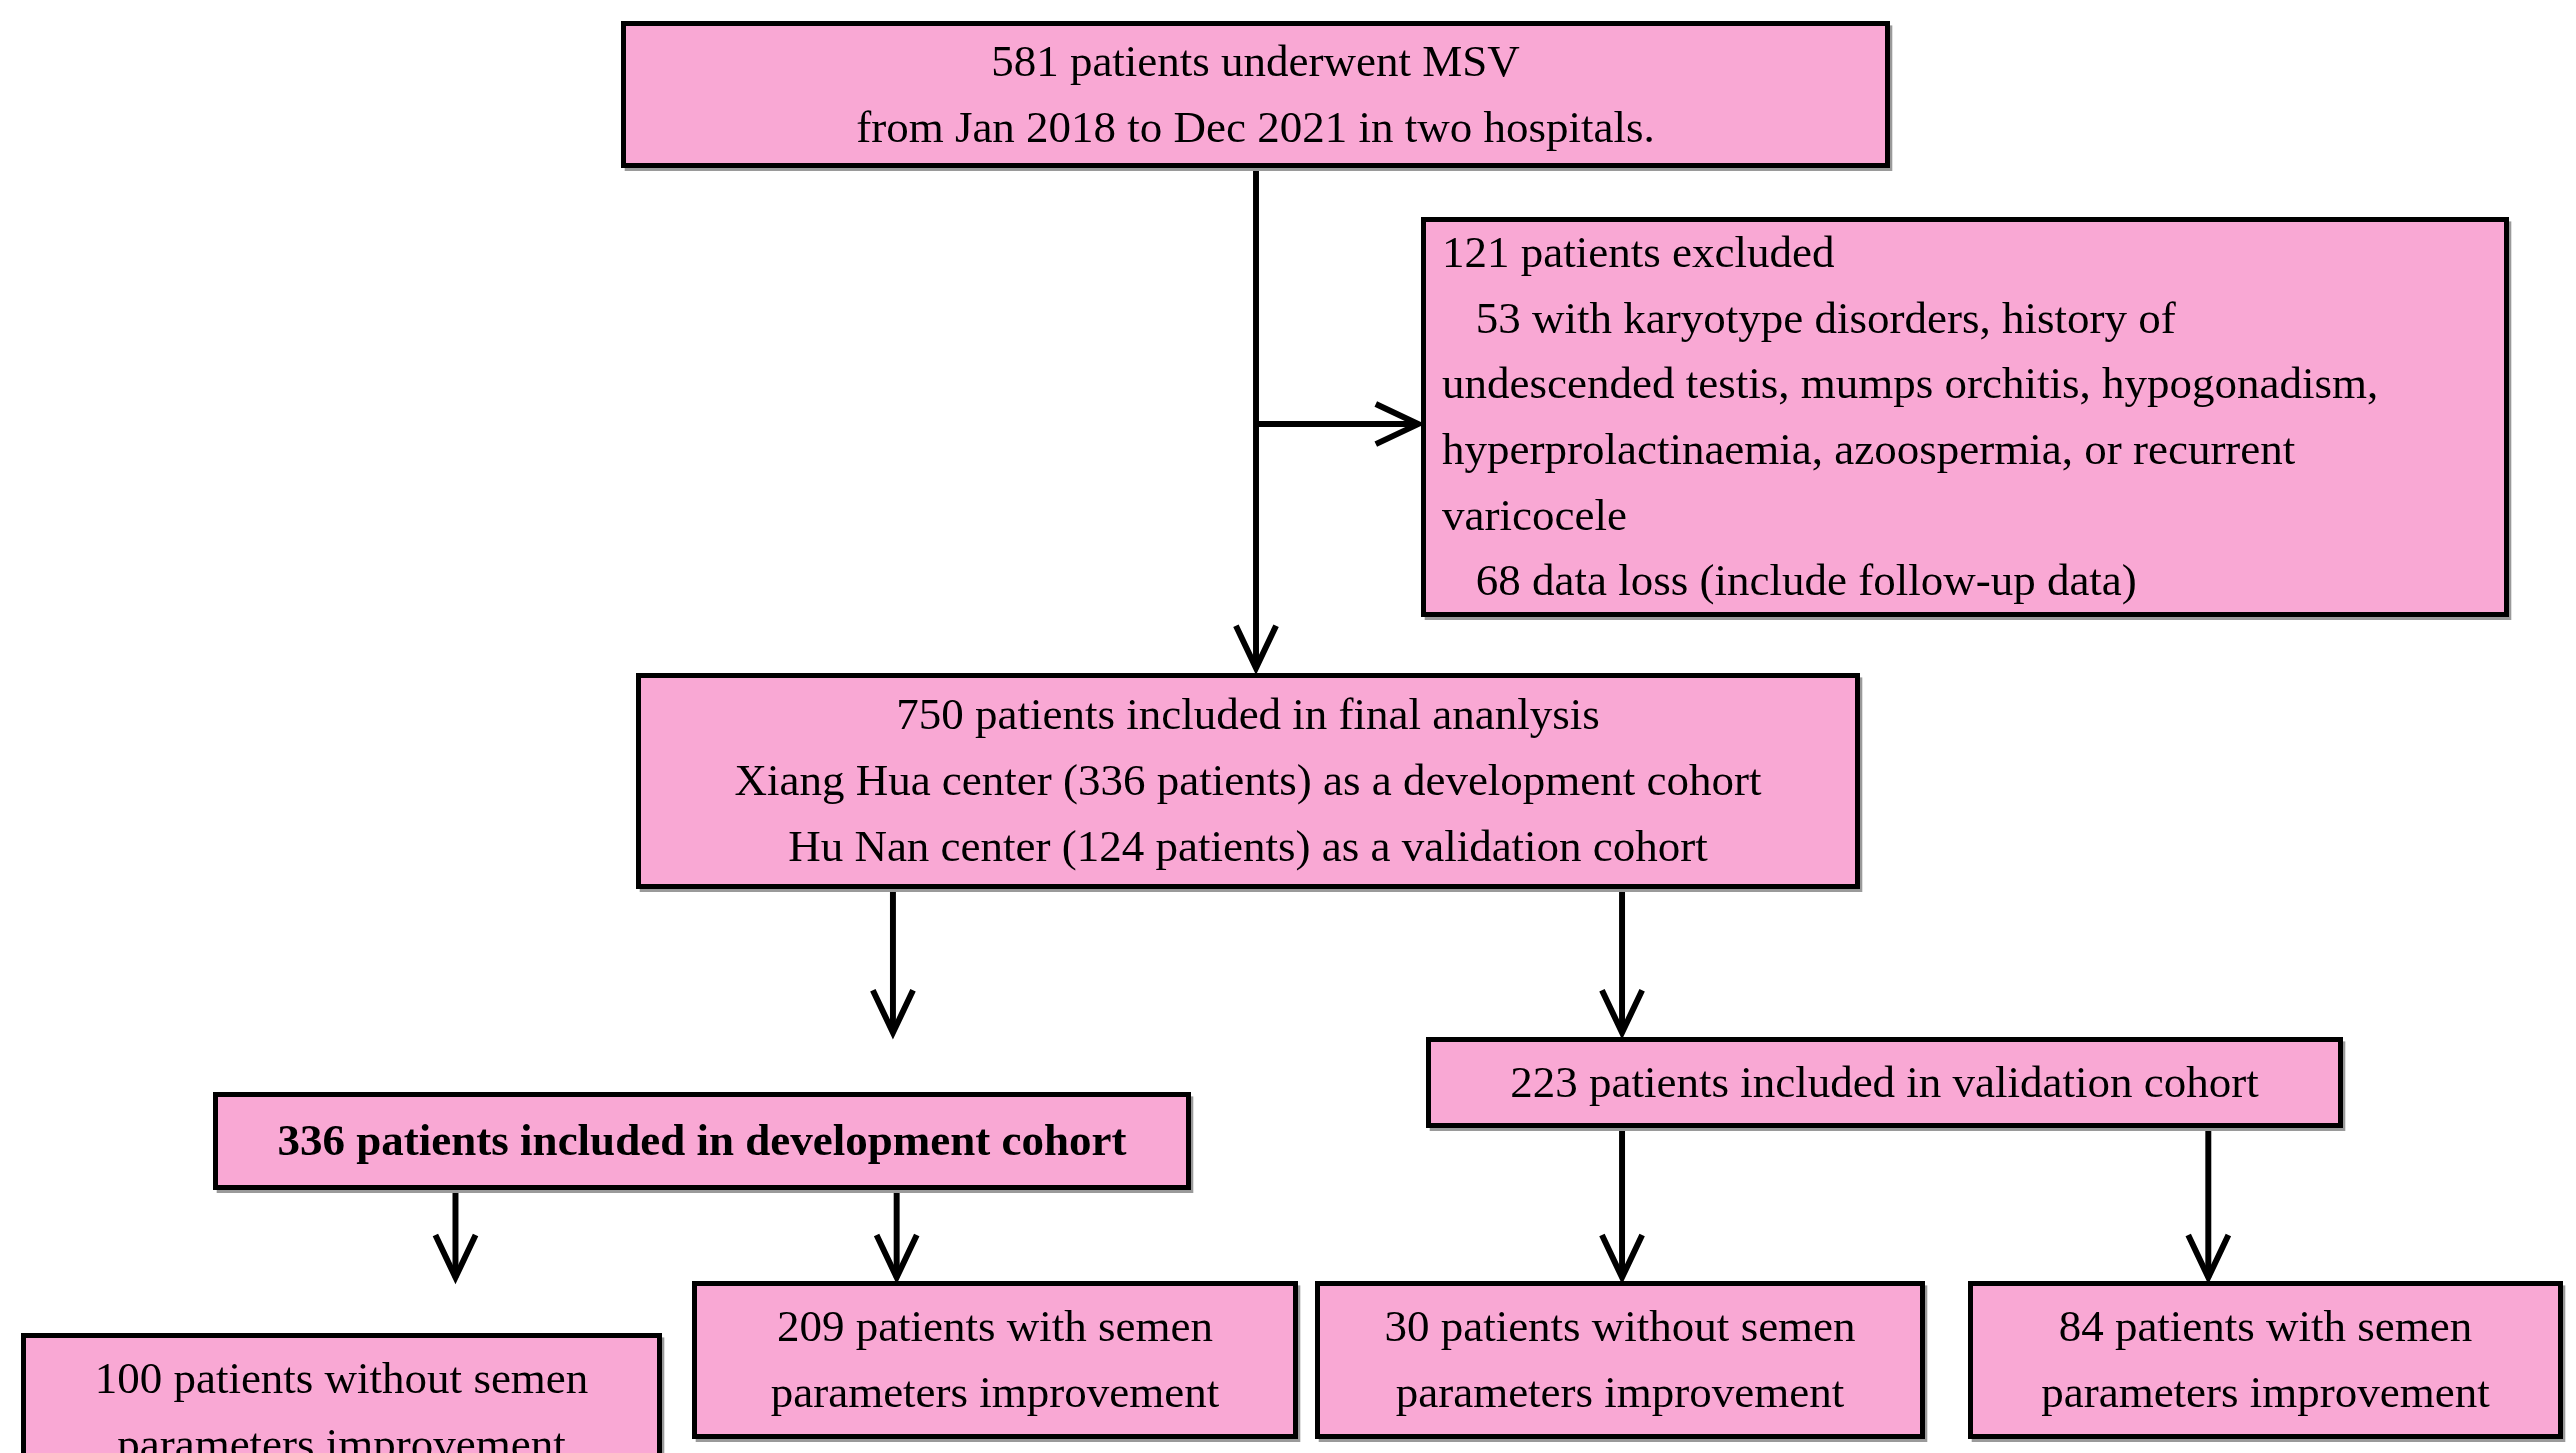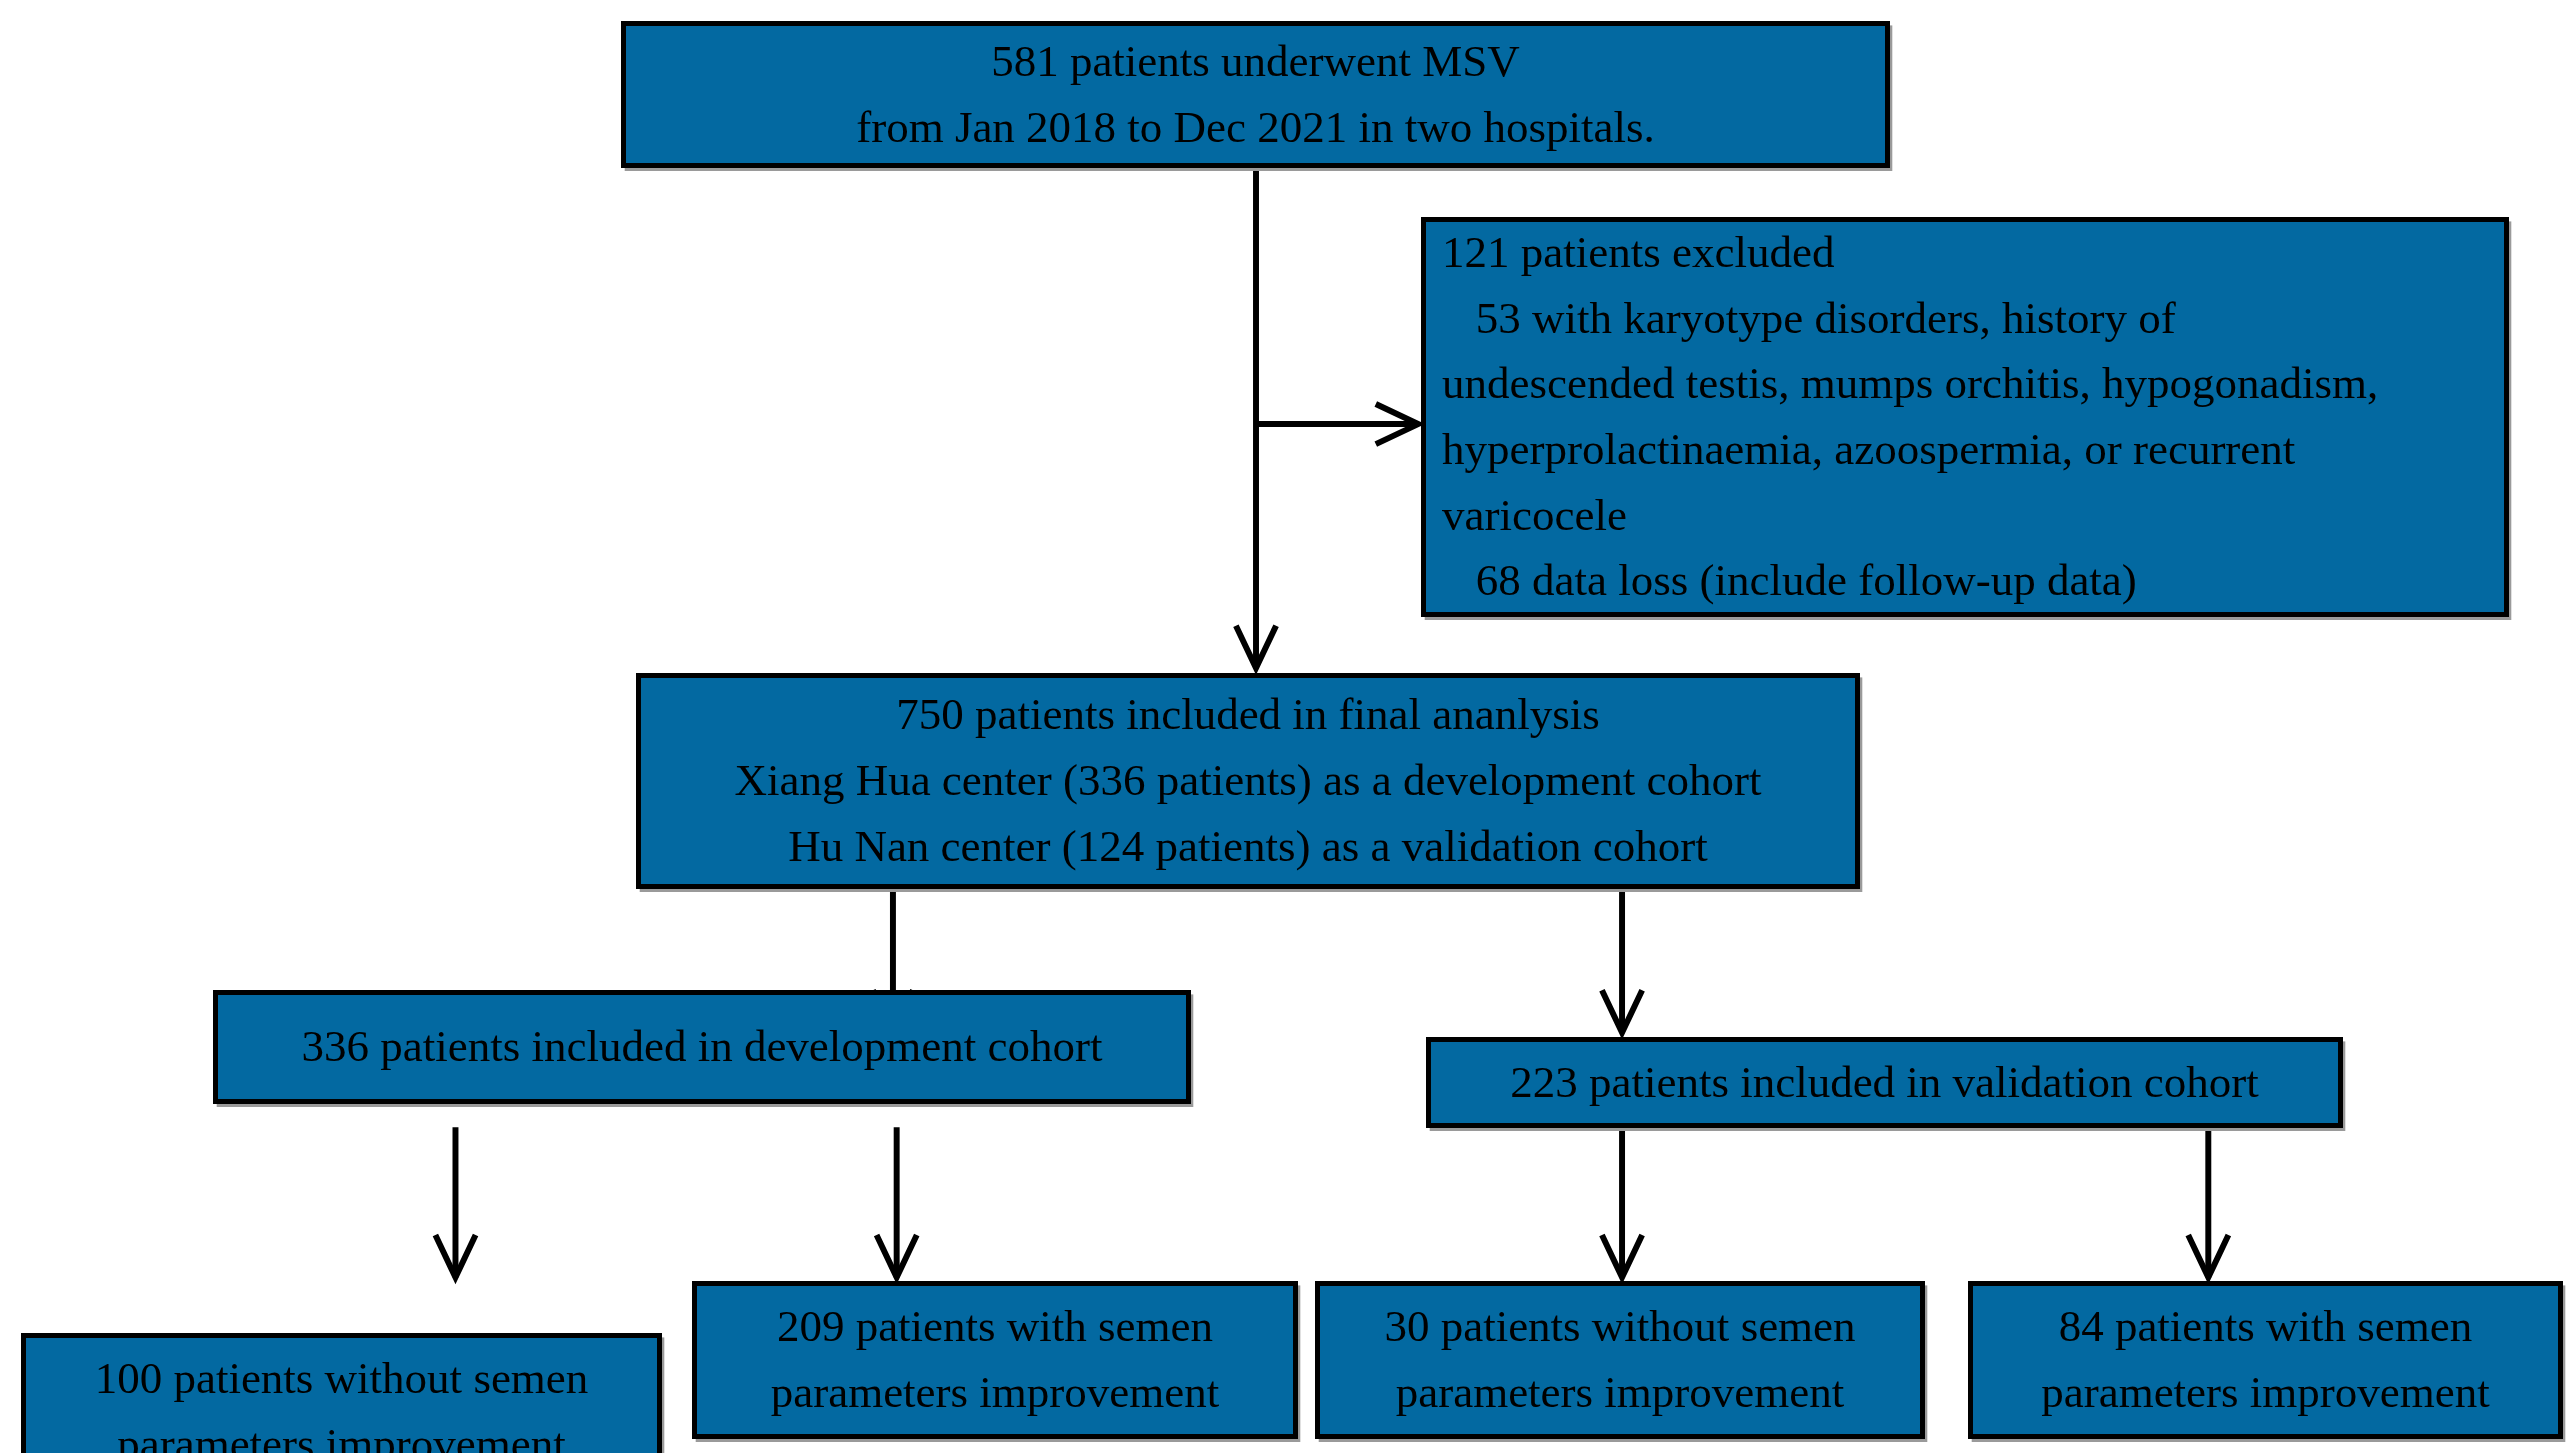--- a/index.html
+++ b/index.html
@@ -21,21 +21,21 @@
     left: 0;
     top: 0;
     width: 2576px;
     height: 1453px;
     pointer-events: none;
   }
   .box {
     position: absolute;
     box-sizing: border-box;
     border: 5.2px solid #000000;
-    background: #0369a1;
+    background: #f9a8d4;
     display: flex;
     align-items: center;
     justify-content: center;
     box-shadow: 3px 3.7px 0 -0.7px #9a9a9a;
   }
   .box-text {
     font-size: 45px;
     line-height: 1.46;
     text-align: center;
     white-space: pre-wrap;
@@ -46,21 +46,21 @@
   }
   .box.align-left .box-text {
     text-align: left;
     padding-left: 16px;
     padding-right: 15px;
   }
   
   .box-top         { left: 621px;  top: 21px;   width: 1269px; height: 147px; }
   .box-excluded    { left: 1421px; top: 217px;  width: 1088px; height: 400px; }
   .box-included    { left: 636px;  top: 673px;  width: 1224px; height: 216px; }
-  .box-dev         { left: 213px;  top: 990px; width: 978px; height: 114px; }
+  .box-dev         { left: 213px;  top: 1092px; width: 978px; height: 98px; font-weight: bold; }
   .box-val         { left: 1426px; top: 1037px; width: 917px; height: 91px; }
   .box-b1          { left: 21px;   top: 1333px; width: 641px;  height: 158px; }
   .box-b2          { left: 692px;  top: 1281px; width: 606px;  height: 158px; }
   .box-b3          { left: 1315px; top: 1281px; width: 610px;  height: 158px; }
   .box-b4          { left: 1968px; top: 1281px; width: 595px;  height: 158px; }
 </style>
 </head>
 <body>
 
 <div class="figure">

